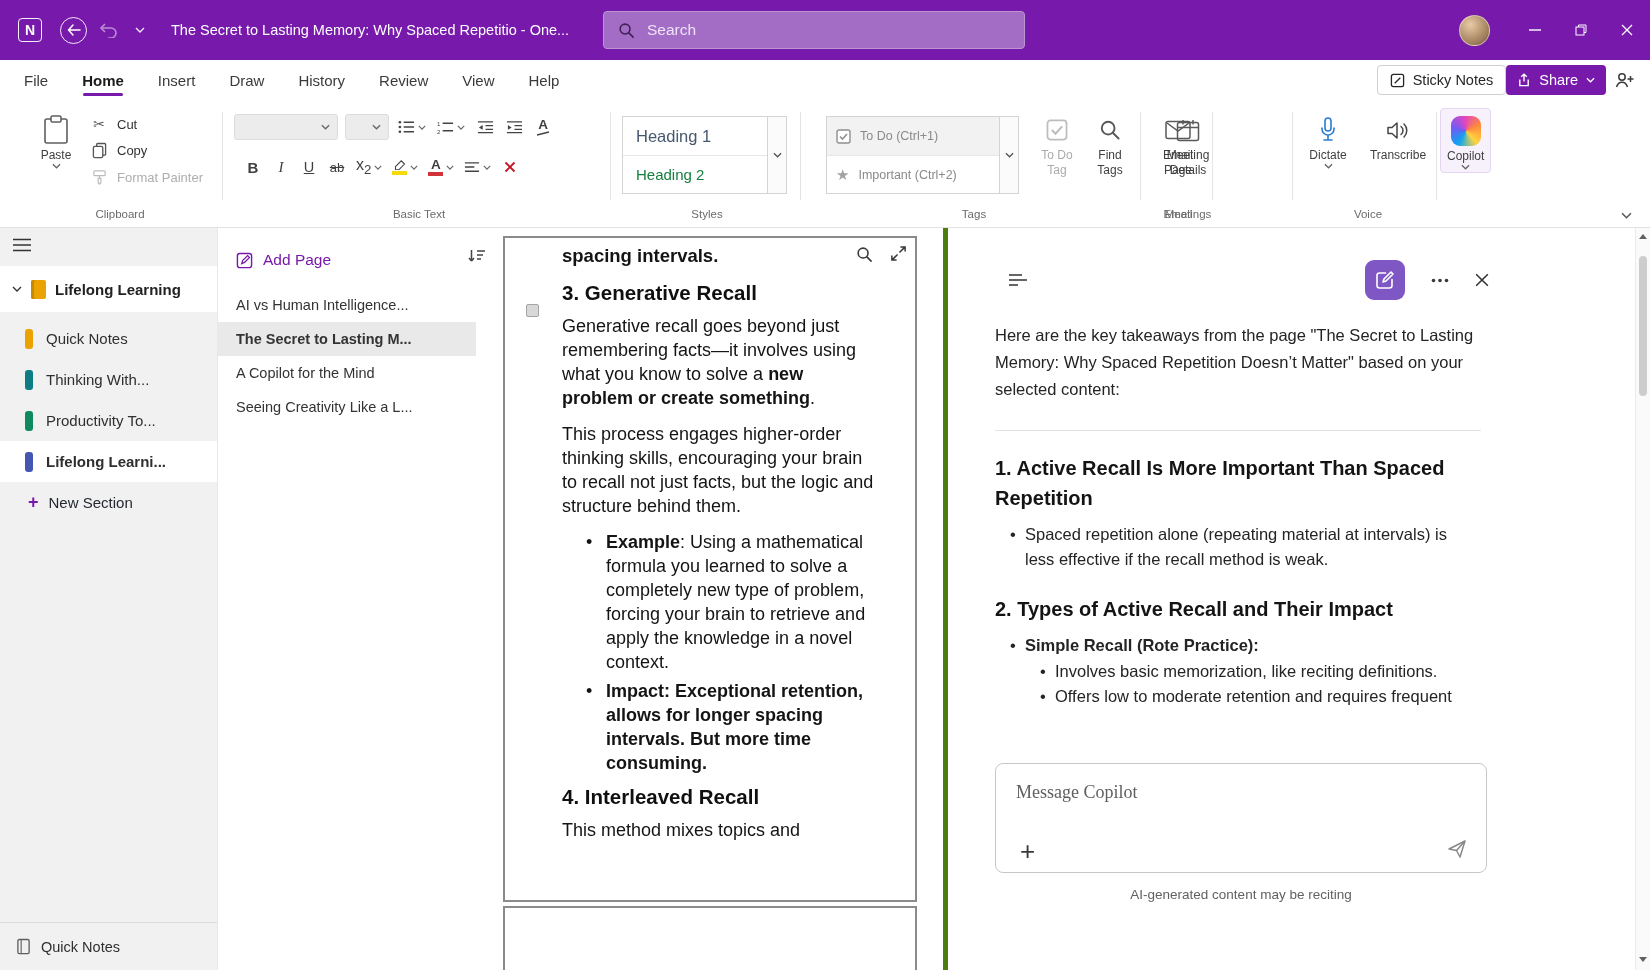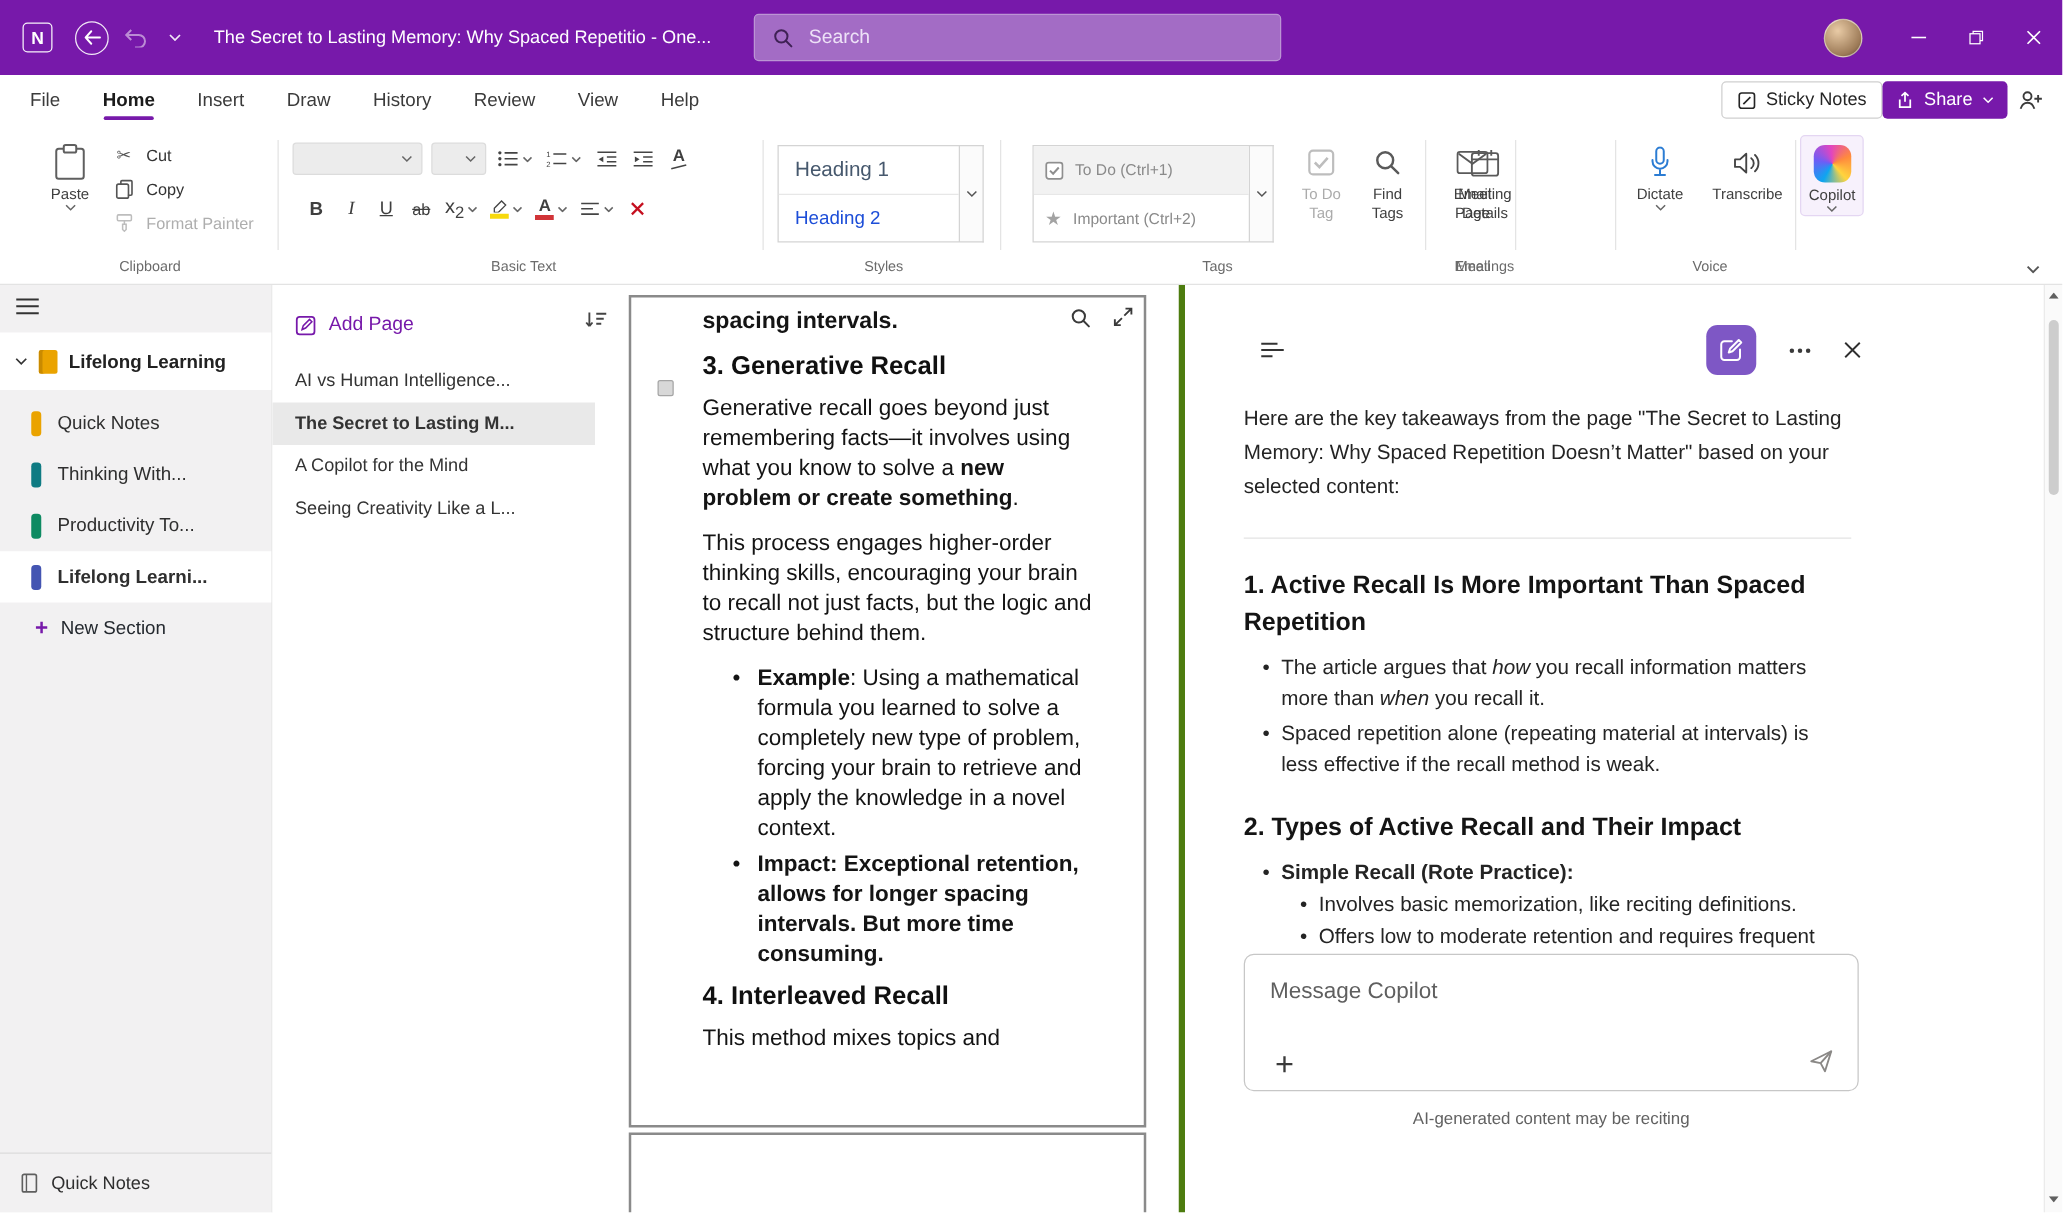--- a/index.html
+++ b/index.html
@@ -63,21 +63,21 @@
 .glyph-s{text-decoration:line-through;font-size:13px}
 .glyph-x2{font-size:16px}
 .fontA{display:flex;flex-direction:column;align-items:center;line-height:12px}
 .fontA .A{font-size:13.5px;font-weight:bold}
 .fontA .bar{width:15px;height:4px;margin-top:1px;background:var(--font_color_red,#d13438)}
 .hibar{width:15px;height:4px;margin-top:1px;background:var(--highlight_yellow,#f7d90c)}
 .redx{color:var(--clear_x_red,#c50f1f)}
 .g-styles{left:620px;width:174px}
 .stylebox{position:absolute;left:2px;top:4px;width:146px;border:1px solid #d4d4d4;background:#fff}
 .styleitem{height:38px;display:flex;align-items:center;padding:0 13px;font-size:16.5px;color:#46586d}
-.styleitem+.styleitem{border-top:1px solid #e7e7e7;font-size:15px;color:#1d4ed8}
+.styleitem+.styleitem{border-top:1px solid #e7e7e7;font-size:15px;color:#15803d}
 .gal-more{position:absolute;top:4px;width:19px;height:78px;border:1px solid #d4d4d4;border-left:none;display:flex;align-items:center;justify-content:center;color:#555;background:#fbfbfb}
 .g-styles .gal-more{left:148px}
 .g-tags{left:812px;width:324px}
 .tagbox{position:absolute;left:14px;top:4px;width:174px;border:1px solid #d4d4d4;background:#fff}
 .tagitem{height:38px;display:flex;align-items:center;gap:9px;padding:0 9px;font-size:12.5px;color:#8a8a8a;white-space:nowrap}
 .tagitem.sel{background:#f2f2f2}
 .tagitem+.tagitem{border-top:1px solid #e7e7e7}
 .g-tags .gal-more{left:188px}
 .todotag{position:absolute;left:222px;top:0;width:46px}
 .findtags{position:absolute;left:274px;top:0;width:48px}
@@ -136,21 +136,21 @@
 .cp-intro{font-size:16.5px;line-height:27px;color:#242424;max-width:500px}
 .cp-div{height:1px;background:#e3e3e3;max-width:486px;margin:27px 0 16px}
 .cp-h{font-size:20px;font-weight:bold;line-height:30px;margin:22px 0 9px;max-width:500px;color:#141414}
 .cp-list{list-style:none;padding-left:30px;max-width:478px;font-size:16.5px;line-height:25px;color:#242424}
 .cp-list>li{position:relative;margin-bottom:3px}
 .cp-list>li::before{content:"\2022";position:absolute;left:-15px}
 .cp-sub{list-style:none;padding-left:30px;margin-top:1px}
 .cp-sub li{position:relative}
 .cp-sub li::before{content:"\2022";position:absolute;left:-15px}
 .cp-inputbox{position:absolute;left:47px;right:148px;bottom:97px;height:110px;border:1px solid #c7c7c7;border-radius:8px;background:#fff;z-index:4}
-.cp-inputbox textarea{position:absolute;inset:0;border:none;outline:none;resize:none;background:transparent;padding:18px 20px;font-family:Liberation Sans, sans-serif;font-size:18px;color:#6d28d9}
+.cp-inputbox textarea{position:absolute;inset:0;border:none;outline:none;resize:none;background:transparent;padding:18px 20px;font-family:Liberation Serif, serif;font-size:18px;color:#6d28d9}
 .cp-inputbox textarea::placeholder{color:#5f5f5f}
 .cp-plus{position:absolute;left:24px;bottom:8px;font-size:26px;font-weight:300;color:#3a3a3a;line-height:1}
 .cp-send{position:absolute;right:18px;bottom:12px;color:#8a8886}
 .cp-disclaimer{position:absolute;left:47px;right:148px;bottom:68px;text-align:center;font-size:13.5px;color:#616161;z-index:4}
 
 
 .vscroll{width:15px;background:#fafafa;border-left:1px solid #ebebeb;position:relative}
 .vs-up{position:absolute;top:6px;left:0;right:0;display:flex;justify-content:center;color:#606060}
 .vs-down{position:absolute;bottom:8px;left:0;right:0;display:flex;justify-content:center;color:#606060}
 .vs-thumb{position:absolute;top:28px;left:3px;width:8px;height:140px;border-radius:4px;background:#cdcdcd}
@@ -654,21 +654,20 @@
               </svg>
           </button>
         </div>
       </div>
 
       <div class="cp-scroll">
         <p class="cp-intro">Here are the key takeaways from the page "The Secret to Lasting Memory: Why Spaced Repetition Doesn’t Matter" based on your selected content:</p>
         <div class="cp-div"></div>
         <h2 class="cp-h">1. Active Recall Is More Important Than Spaced Repetition</h2>
         <ul class="cp-list">
-          <li><span>The article argues that </span><em>how</em><span> you recall information matters more than </span><em>when</em><span> you recall it.</span></li>
           <li>Spaced repetition alone (repeating material at intervals) is less effective if the recall method is weak.</li>
         </ul>
         <h2 class="cp-h">2. Types of Active Recall and Their Impact</h2>
         <ul class="cp-list">
           <li><b>Simple Recall (Rote Practice):</b>
             <ul class="cp-sub">
               <li>Involves basic memorization, like reciting definitions.</li>
               <li>Offers low to moderate retention and requires frequent</li>
             </ul>
           </li>

